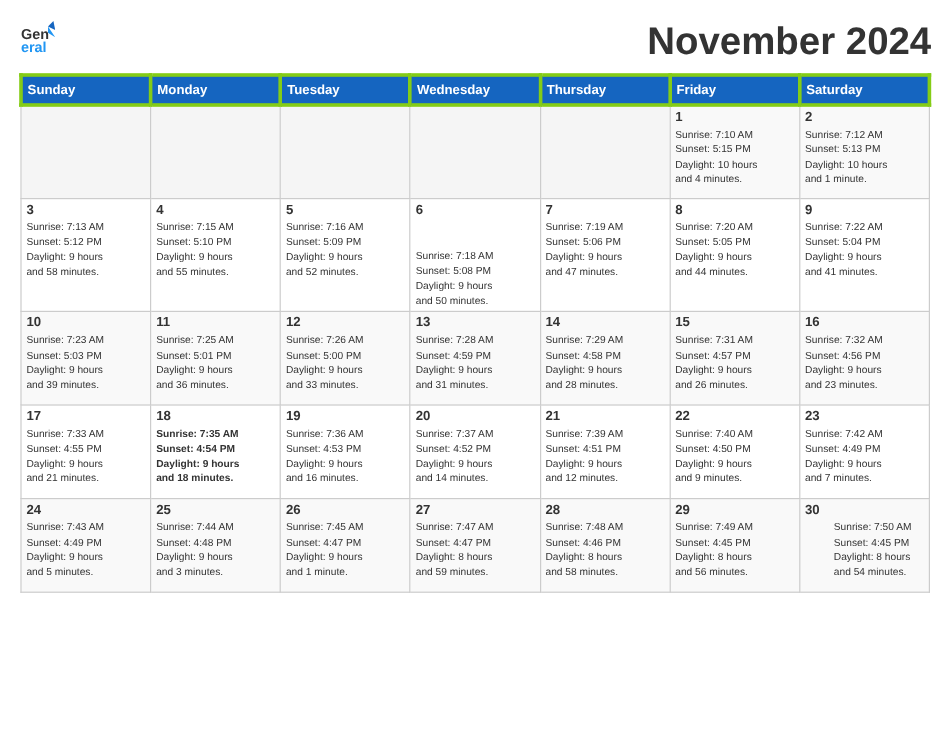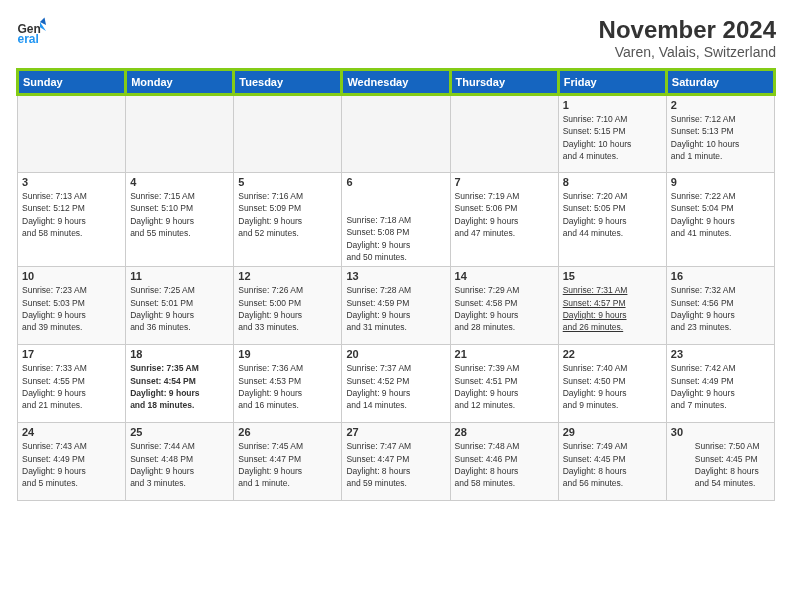--- a/index.html
+++ b/index.html
@@ -27,21 +27,21 @@
       gap: 4px;
     }
     .logo-icon {
       width: 30px;
       height: 30px;
     }
     .title-block {
       text-align: right;
     }
     .month-title {
-      font-size: 24px;
+      font-size: 32px;
       font-weight: bold;
       color: #333;
     }
     .subtitle {
       font-size: 14px;
       color: #555;
     }
     table {
       width: 100%;
       border-collapse: collapse;
@@ -89,21 +89,20 @@
     <div class="logo">
       <svg class="logo-icon" viewBox="0 0 40 40">
         <text x="2" y="22" font-size="16" font-weight="bold" fill="#333">Gen</text>
         <text x="2" y="36" font-size="16" font-weight="bold" fill="#2196F3">eral</text>
         <polygon points="32,8 40,20 32,15" fill="#2196F3"></polygon>
         <polygon points="32,8 38,2 40,12" fill="#1565C0"></polygon>
       </svg>
     </div>
     <div class="title-block">
       <div class="month-title">November 2024</div>
-      <div class="subtitle">Varen, Valais, Switzerland</div>
     </div>
   </div>
 
   <table>
     <thead>
       <tr>
       <th>Sunday</th>
           <th>Monday</th>
           <th>Tuesday</th>
           <th>Wednesday</th>
@@ -216,21 +215,21 @@
           </td>
           <td>
             <span class="day-num">14</span>
             <div class="day-info" style="white-space: pre-line;">Sunrise: 7:29 AM
 Sunset: 4:58 PM
 Daylight: 9 hours
 and 28 minutes.</div>
           </td>
           <td>
             <span class="day-num">15</span>
-            <div class="day-info" style="white-space: pre-line; text-decoration: underline;">Sunrise: 7:31 AM
+            <div class="day-info" style="white-space: pre-line;">Sunrise: 7:31 AM
 Sunset: 4:57 PM
 Daylight: 9 hours
 and 26 minutes.</div>
           </td>
           <td>
             <span class="day-num">16</span>
             <div class="day-info" style="white-space: pre-line;">Sunrise: 7:32 AM
 Sunset: 4:56 PM
 Daylight: 9 hours
 and 23 minutes.</div>

